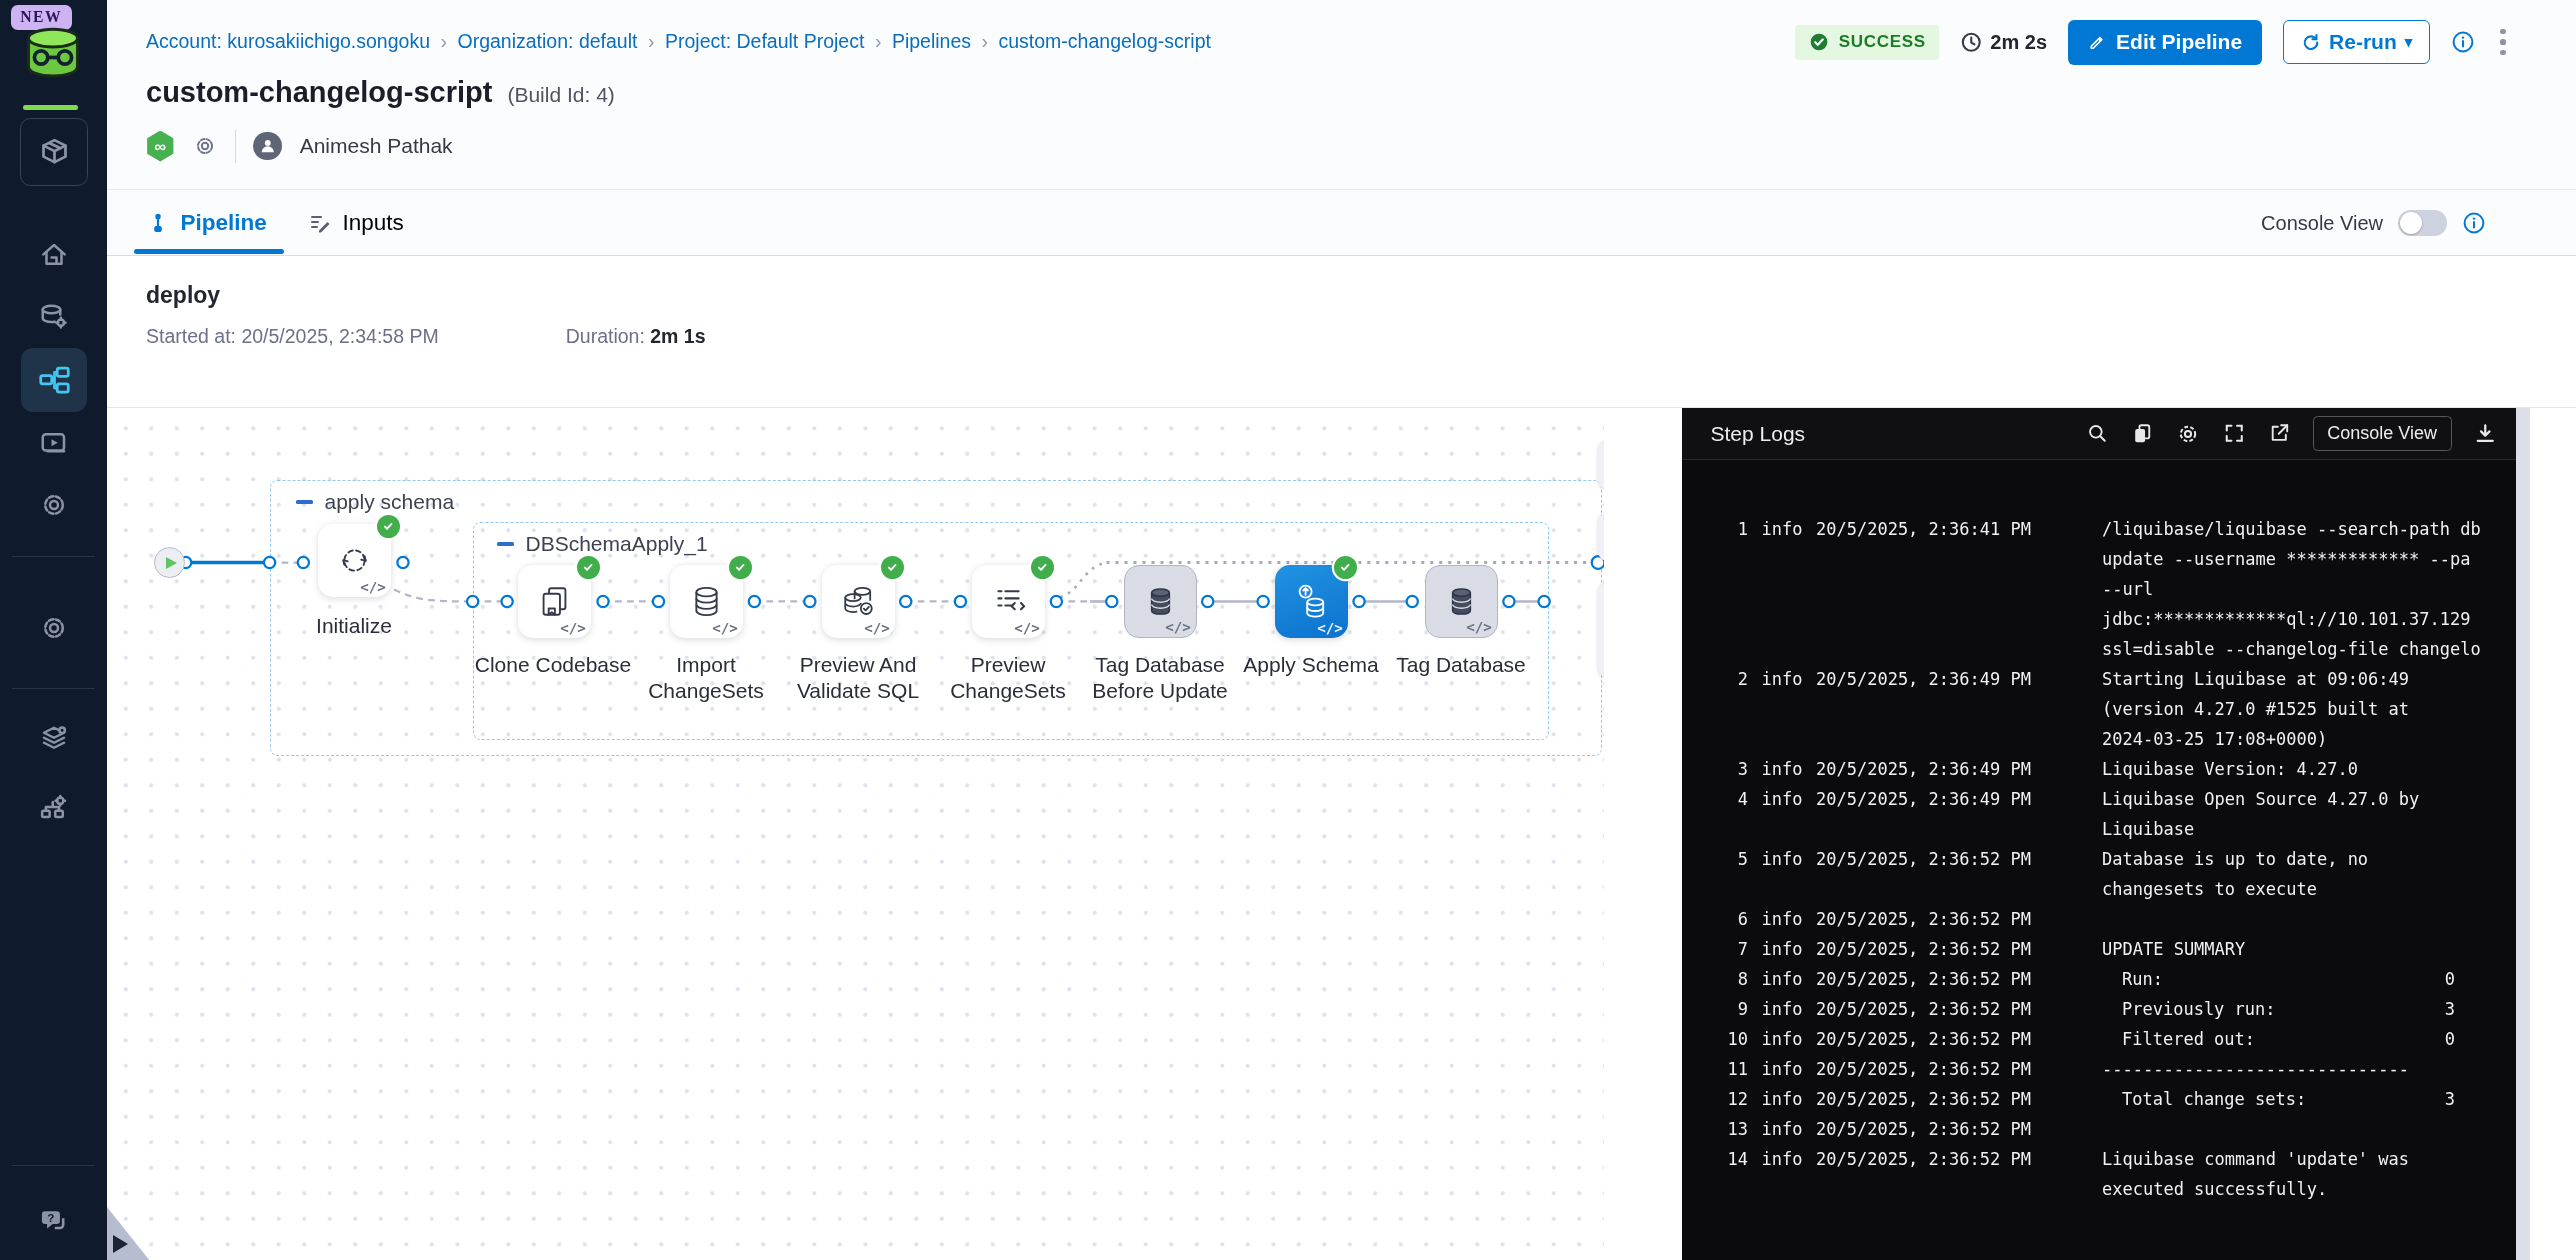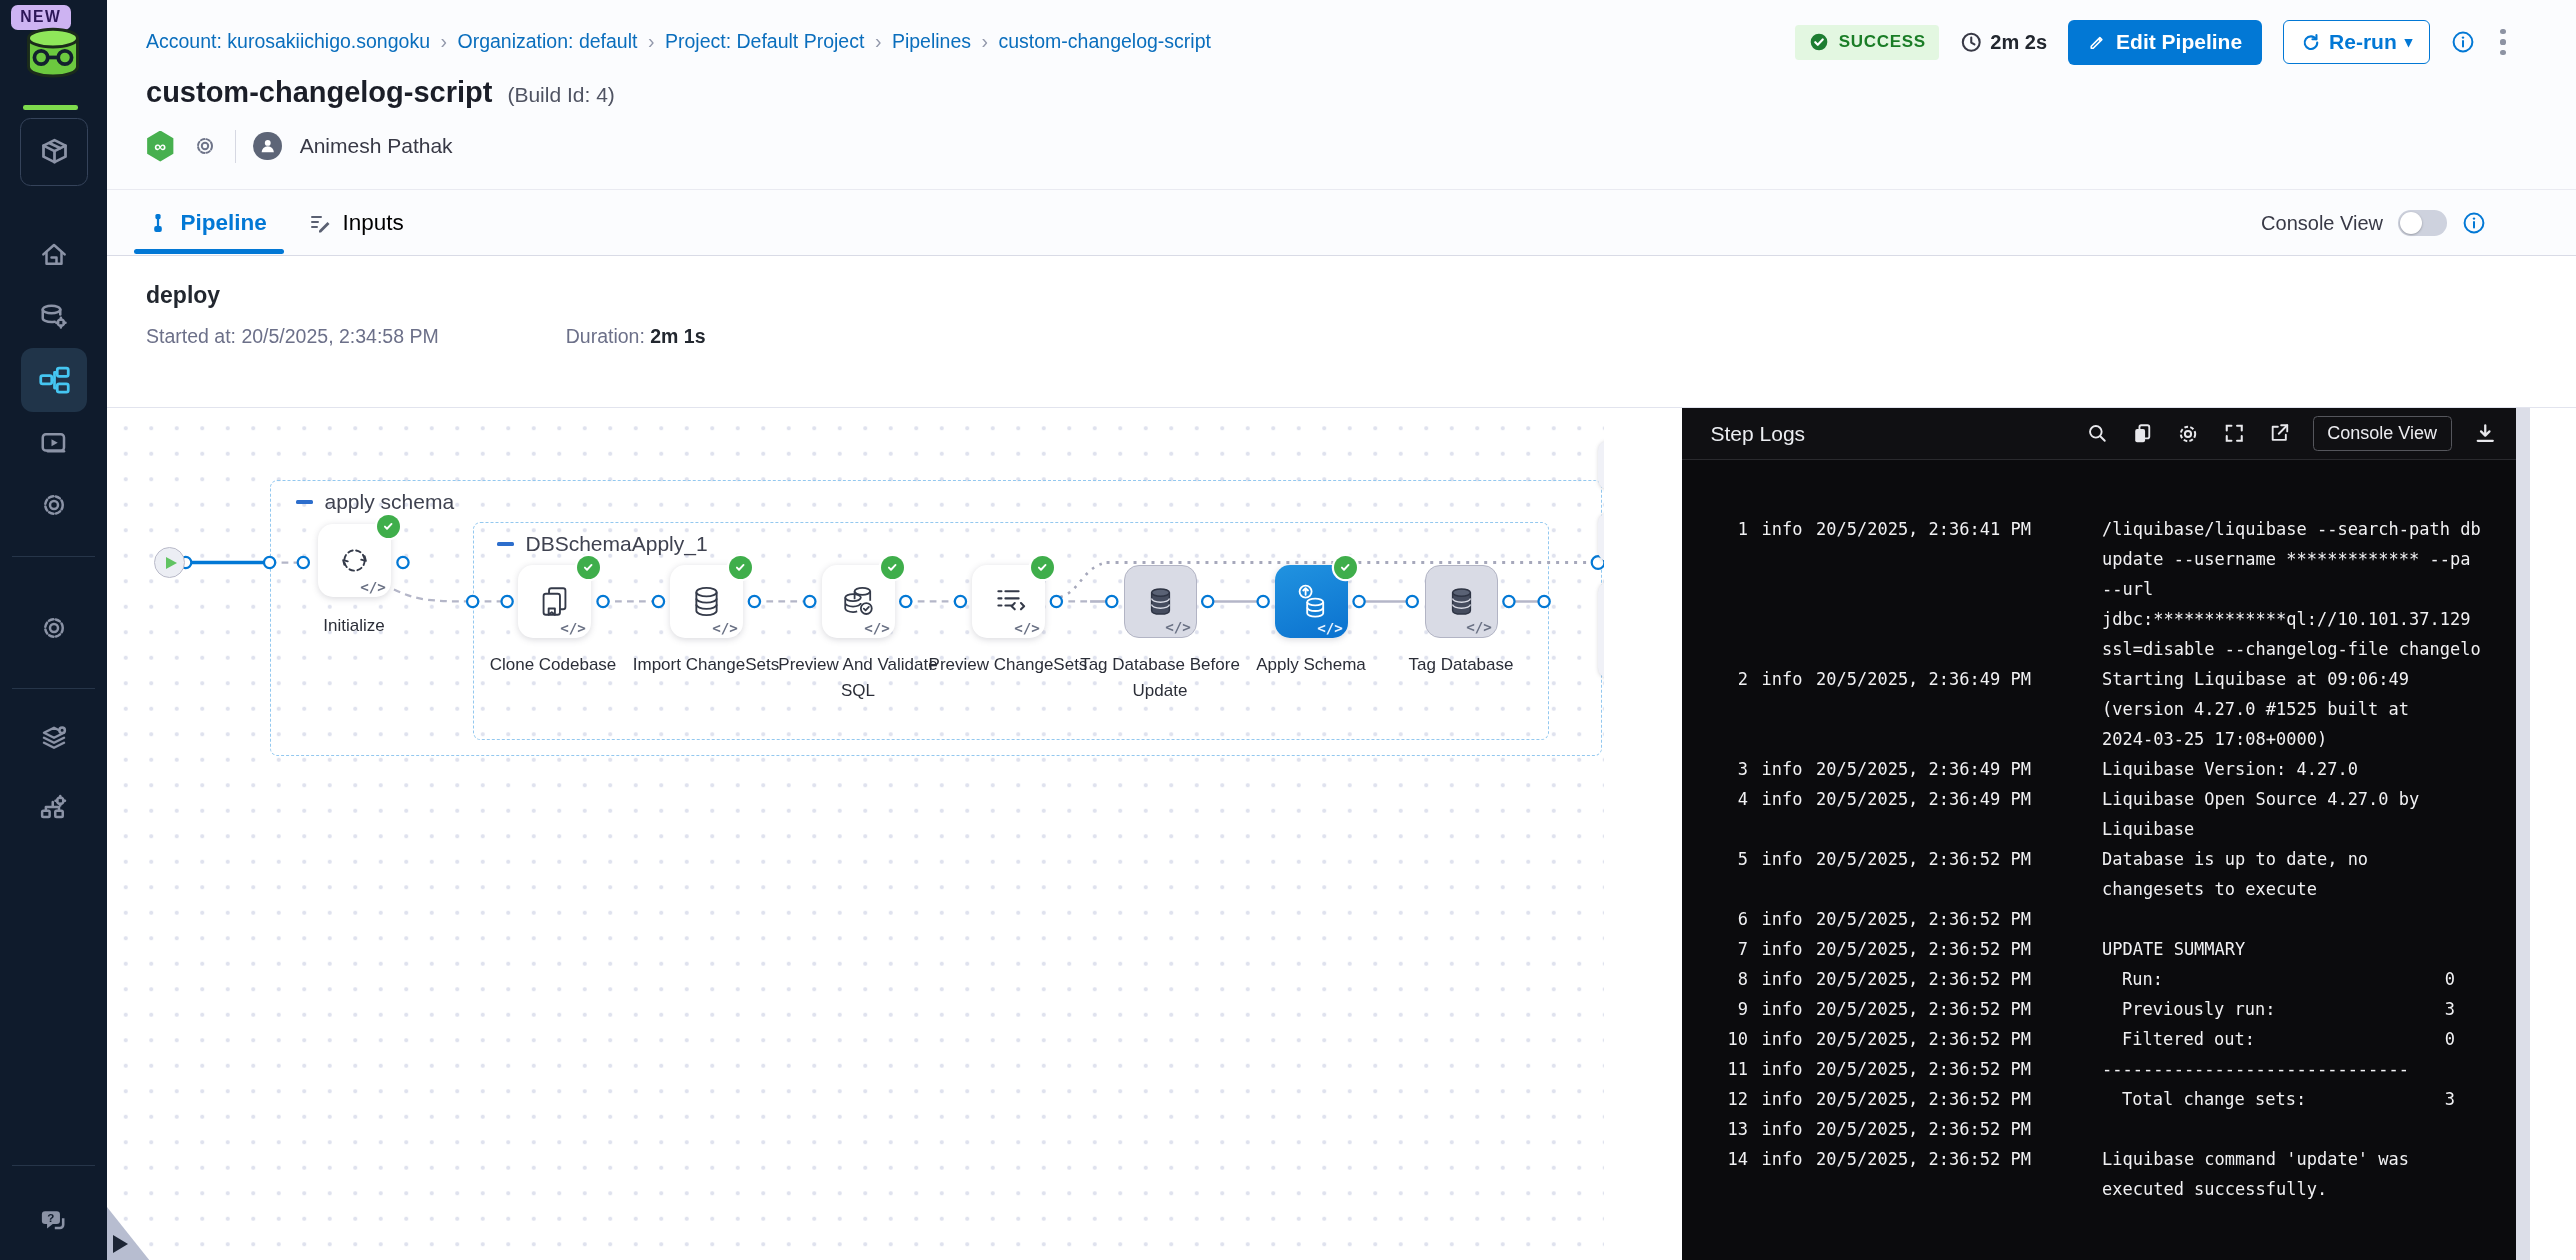--- a/index.html
+++ b/index.html
@@ -7,21 +7,21 @@
     width:2576px;height:1260px;position:relative;overflow:hidden;
     background:#ffffff;font-family:"Liberation Sans",sans-serif;
     -webkit-font-smoothing:antialiased;
   }
   .abs{position:absolute;}
   svg{display:block;}
 
   
   .sidebar{left:0;top:0;width:107px;height:1260px;background:#0f1b2c;}
   .new-badge{left:10.5px;top:4.5px;background:#cdb3f2;color:#2d1758;font-size:15.7px;font-weight:800;
-    letter-spacing:1.5px;padding:3.7px 9.7px;border-radius:6.7px;}
+    letter-spacing:1.5px;padding:3.7px 9.7px;border-radius:6.7px;font-family:Liberation Serif, serif;}
   .logo{left:24px;top:25.5px;}
   .logo-underline{left:22.5px;top:105px;width:55px;height:4.5px;background:#7edb4d;border-radius:2.2px;}
   .module-btn{left:20px;top:118px;width:66px;height:66px;border:1.5px solid #35435a;border-radius:10.5px;
     display:flex;align-items:center;justify-content:center;}
   .side-ic{left:0;width:107px;height:33px;display:flex;align-items:center;justify-content:center;cursor:pointer;}
   .side-sel{left:21px;top:348px;width:66px;height:64px;background:#203449;border-radius:12px;
     display:flex;align-items:center;justify-content:center;}
   .side-div{left:12px;width:83px;height:0.7px;background:#263549;}
 
   
@@ -88,21 +88,21 @@
     border-bottom:6.7px solid transparent;margin-left:3px;}
   .node{width:73px;height:73px;border-radius:15px;background:#fff;
     box-shadow:0 1.5px 6.7px rgba(96,97,112,.22);display:flex;align-items:center;justify-content:center;cursor:pointer;}
   .node.gray{background:#d9dbe5;border:1.5px solid #b2b4c4;box-sizing:border-box;box-shadow:none;}
   .node.blue{background:linear-gradient(160deg,#2193e0,#0b72cf);}
   .check-badge{position:absolute;right:-9px;top:-9px;width:23px;height:23px;border-radius:50%;
     background:#3fae4b;box-shadow:0 0 0 2.2px #ffffff;display:flex;align-items:center;justify-content:center;}
   .code-glyph{position:absolute;right:5.2px;bottom:2.2px;font-size:14.2px;font-weight:700;color:#6a7184;
     font-family:"DejaVu Sans Mono",monospace;}
   .node.blue .code-glyph{color:#eaf4ff;}
-  .node-label{width:172px;text-align:center;font-size:17px;line-height:25.5px;color:#2b2e38;}
+  .node-label{width:172px;text-align:center;font-size:21px;line-height:25.5px;color:#2b2e38;}
   .ctrl-btn{width:48px;border-radius:9.7px;background:#f0f1f7;box-shadow:0 0.7px 3.7px rgba(96,97,112,.25);
     display:flex;align-items:center;justify-content:center;cursor:pointer;}
   .zoom-pill{left:1491px;top:174px;width:48px;height:96px;border-radius:10.5px;background:#f0f1f7;
     box-shadow:0 0.7px 3.7px rgba(96,97,112,.25);display:flex;flex-direction:column;}
   .zoom-pill > div{flex:1;display:flex;align-items:center;justify-content:center;cursor:pointer;}
   .fold-corner{left:0px;top:799px;width:43px;height:54px;background:#b7bdd0;
     clip-path:polygon(0 0,100% 100%,0 100%);}
   .fold-arrow{left:6px;top:827px;width:0;height:0;border-left:15px solid #1c2534;
     border-top:9px solid transparent;border-bottom:9px solid transparent;cursor:pointer;}
 

